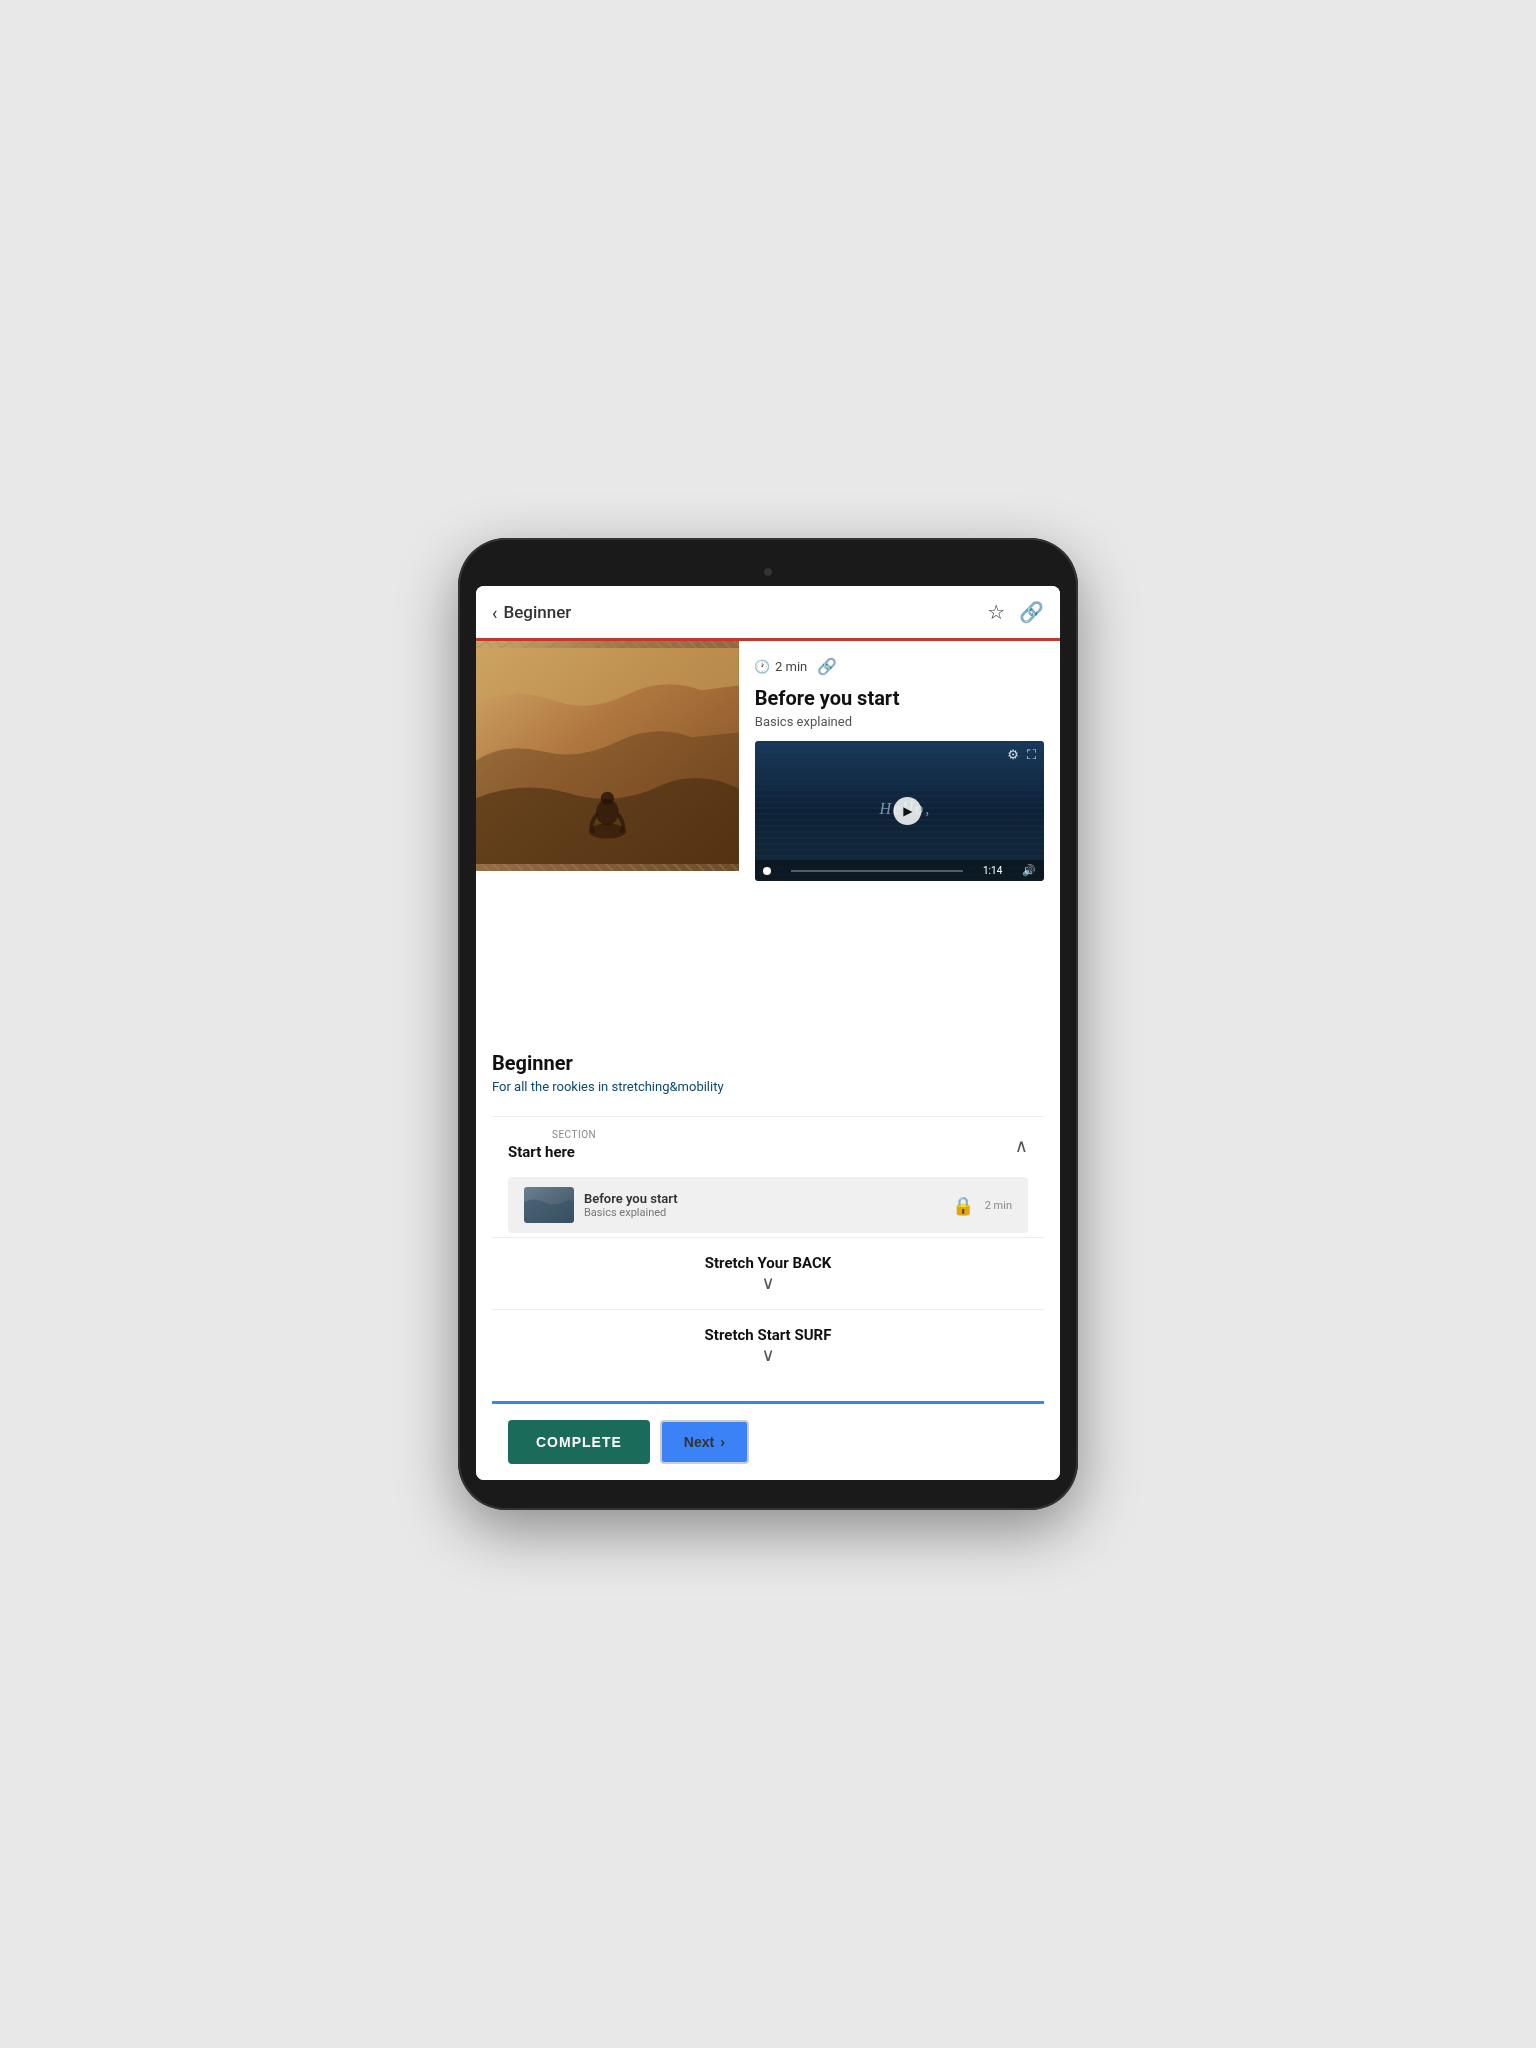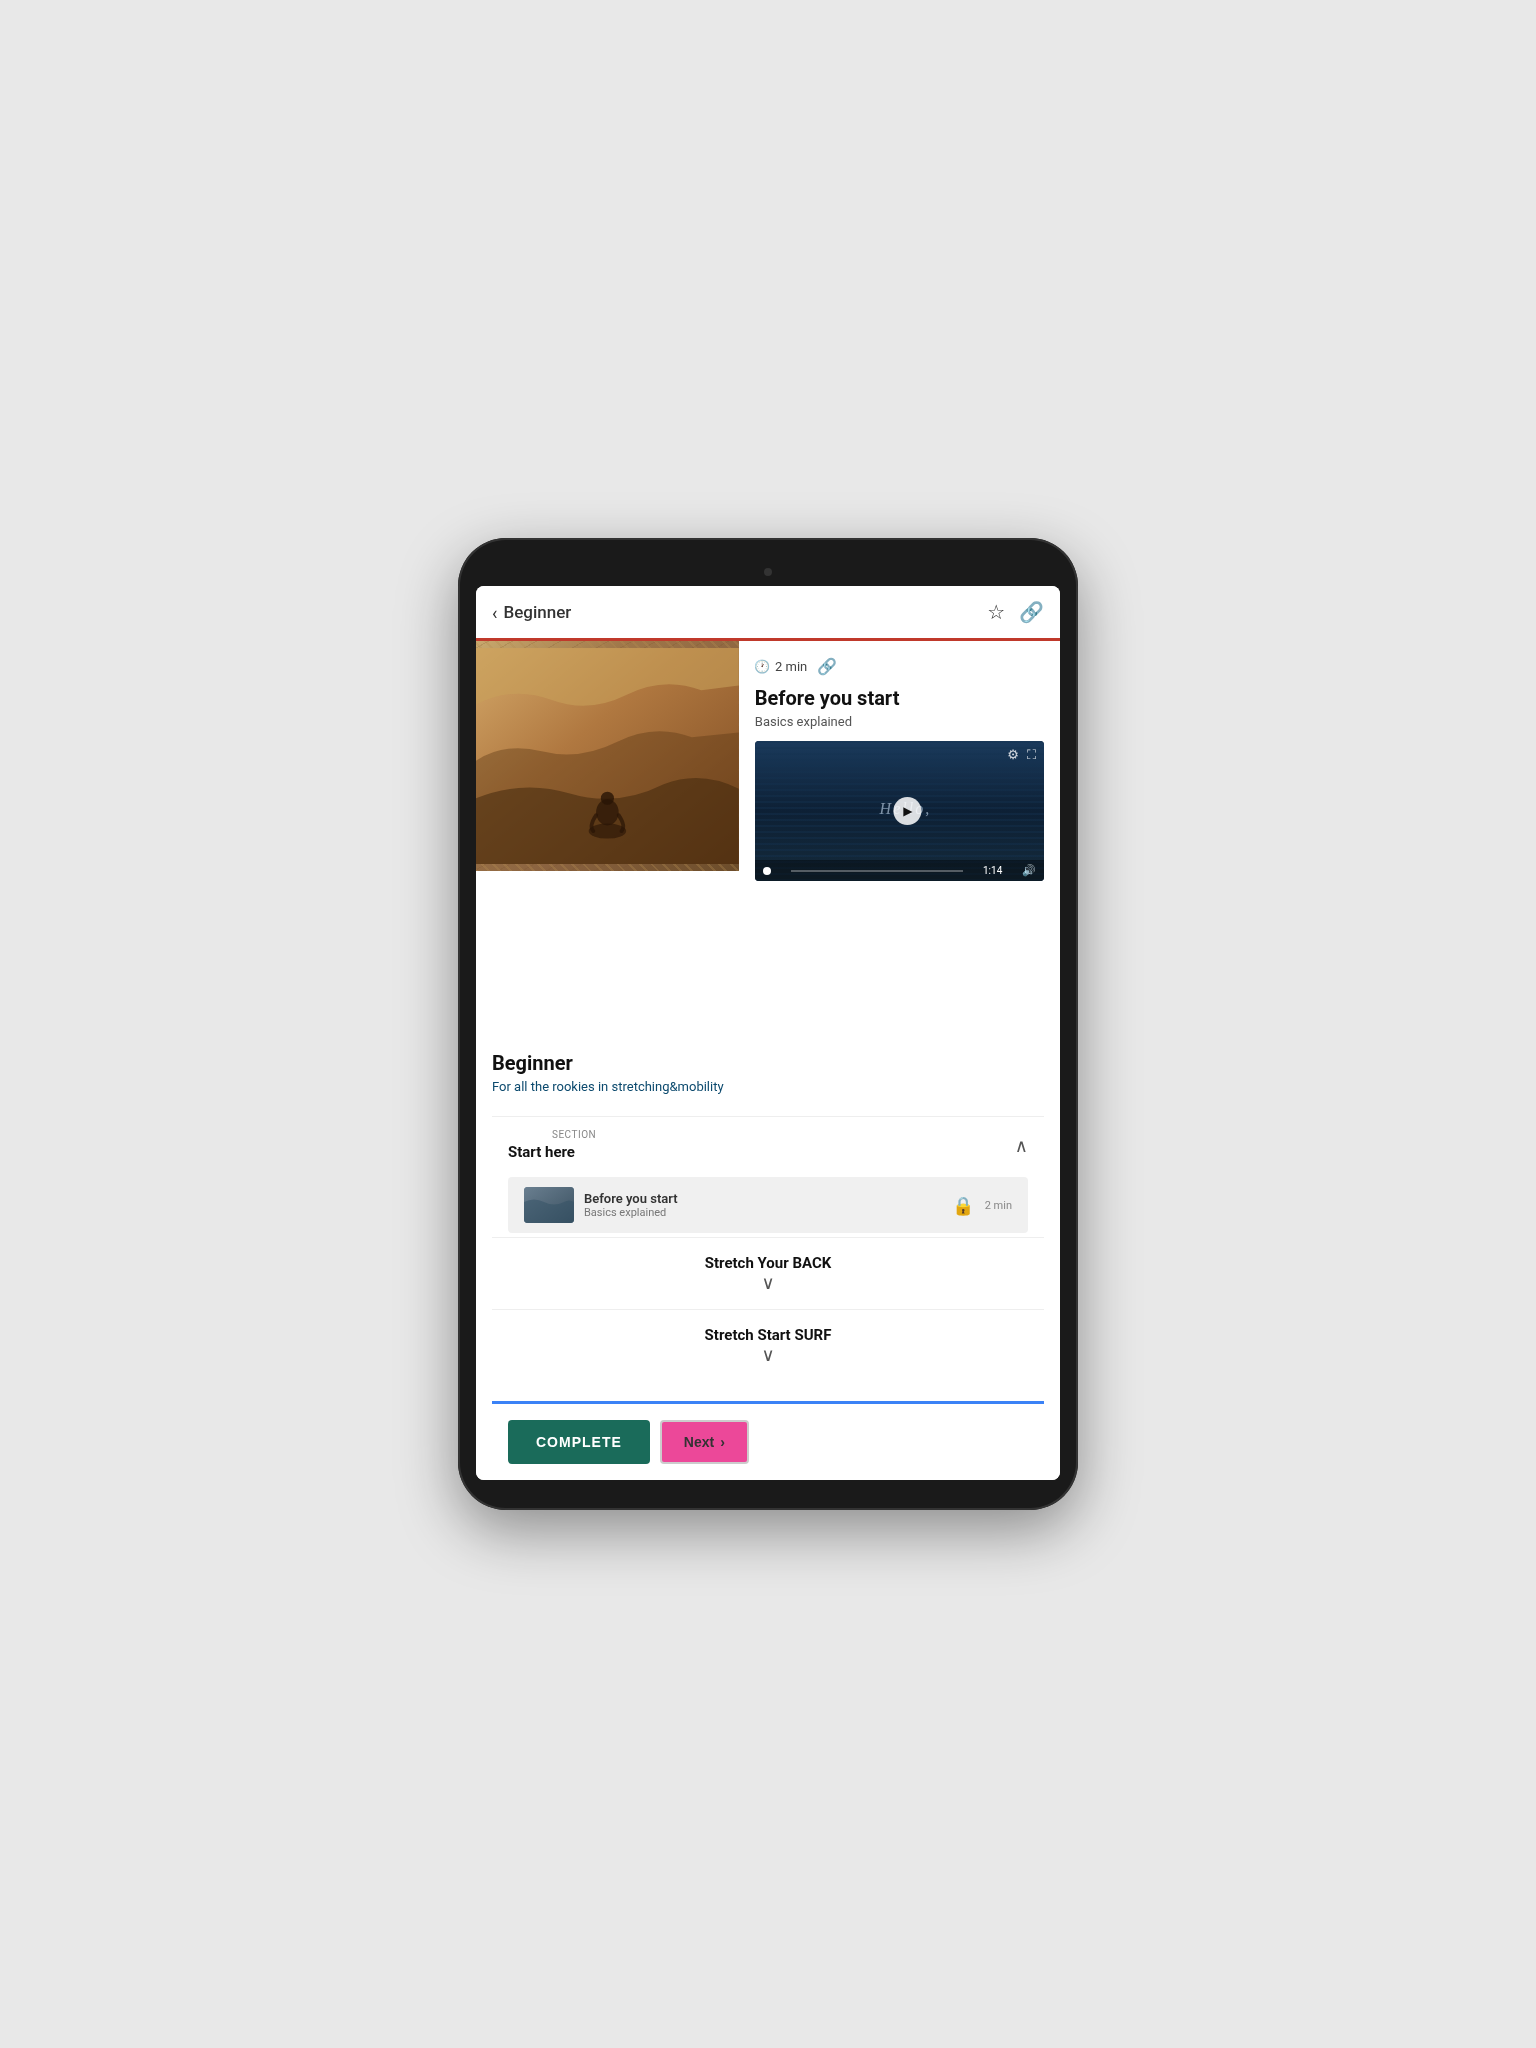--- a/index.html
+++ b/index.html
@@ -350,21 +350,21 @@
       color: #fff;
       border: none;
       padding: 12px 28px;
       font-size: 14px;
       font-weight: 700;
       letter-spacing: 1px;
       border-radius: 4px;
       cursor: pointer;
     }
     .btn-next {
-      background: #ec4899;
+      background: #3b82f6;
       color: #333;
       border: 2px solid #ccc;
       padding: 12px 22px;
       font-size: 14px;
       font-weight: 600;
       border-radius: 4px;
       cursor: pointer;
       display: flex;
       align-items: center;
       gap: 6px;

